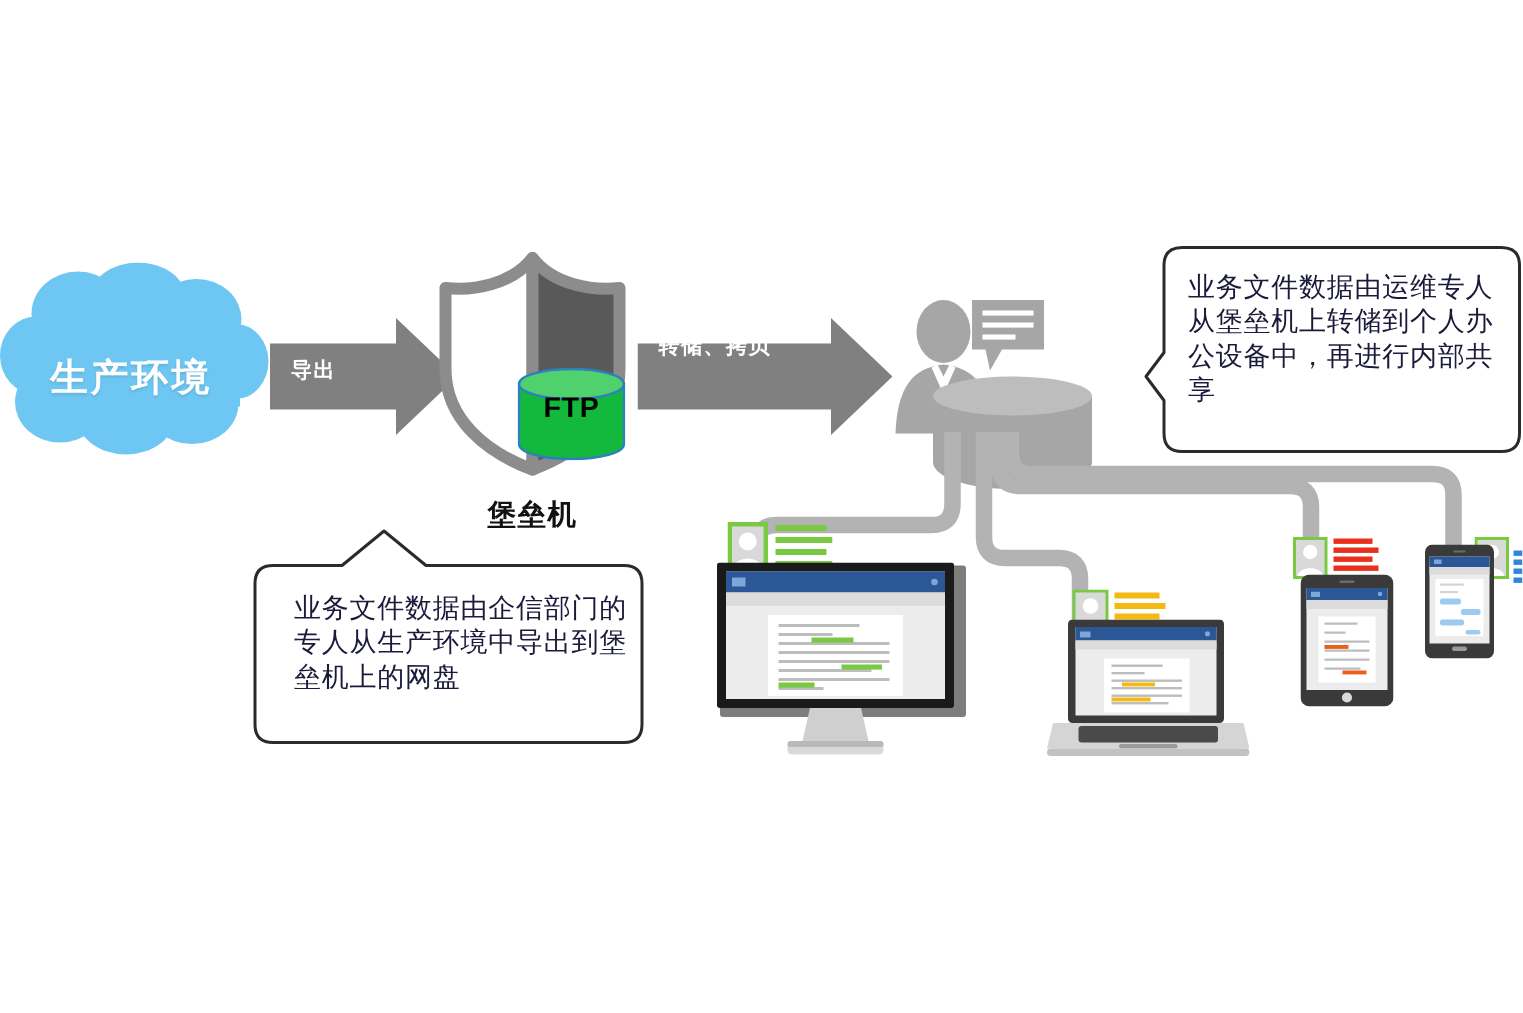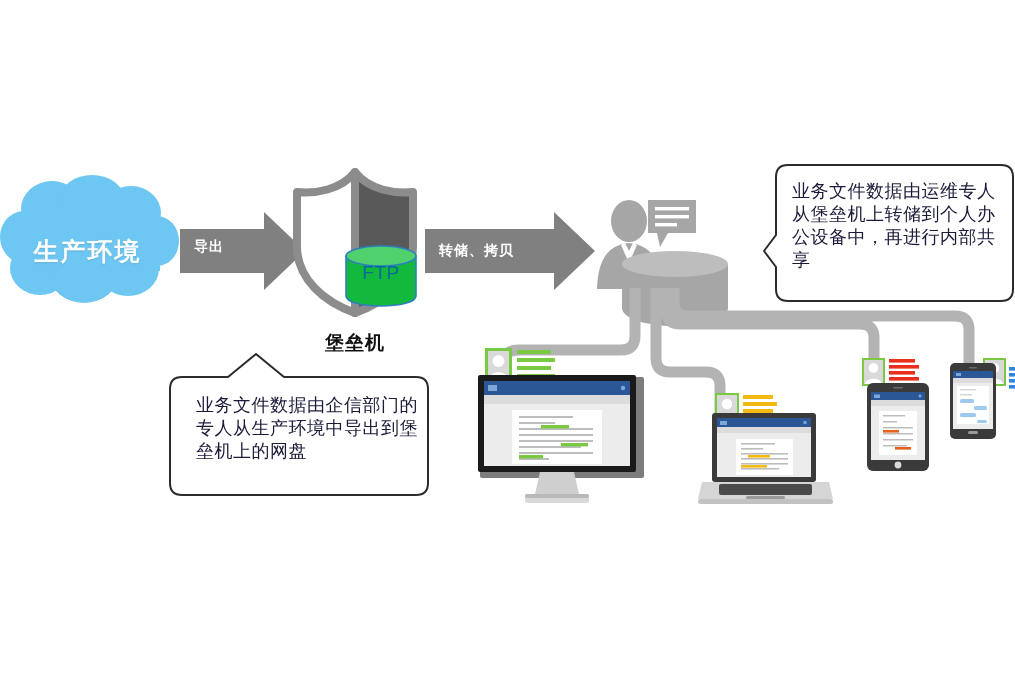--- a/index.html
+++ b/index.html
@@ -39,33 +39,33 @@
     position: absolute;
     color: #ffffff;
     font-size: 14px;
     font-weight: bold;
     letter-spacing: 1px;
     white-space: nowrap;
   }
   #arrow1-group { left: 180px; top: 212px; width: 125px; height: 78px; }
   #arrow1-label { left: 14px; top: 26px; }
   #arrow2-group { left: 425px; top: 212px; width: 170px; height: 78px; }
-  #arrow2-label { left: 14px; top: 30px; }
+  #arrow2-label { left: 14px; top: 10px; }
 
   
   #shield-group { left: 285px; top: 168px; width: 140px; height: 150px; }
   #ftp-group { left: 345px; top: 245px; width: 72px; height: 62px; }
   #ftp-label {
     position: absolute;
     left: 0; top: 17px;
     width: 72px;
     text-align: center;
-    color: #0369a1;
+    color: #000000;
     font-size: 19px;
-    font-weight: normal;
+    font-weight: bold;
     letter-spacing: 0.5px;
   }
   #bastion-label {
     left: 300px; top: 330px;
     width: 110px;
     text-align: center;
     color: #111111;
     font-size: 19px;
     font-weight: bold;
     letter-spacing: 1px;

